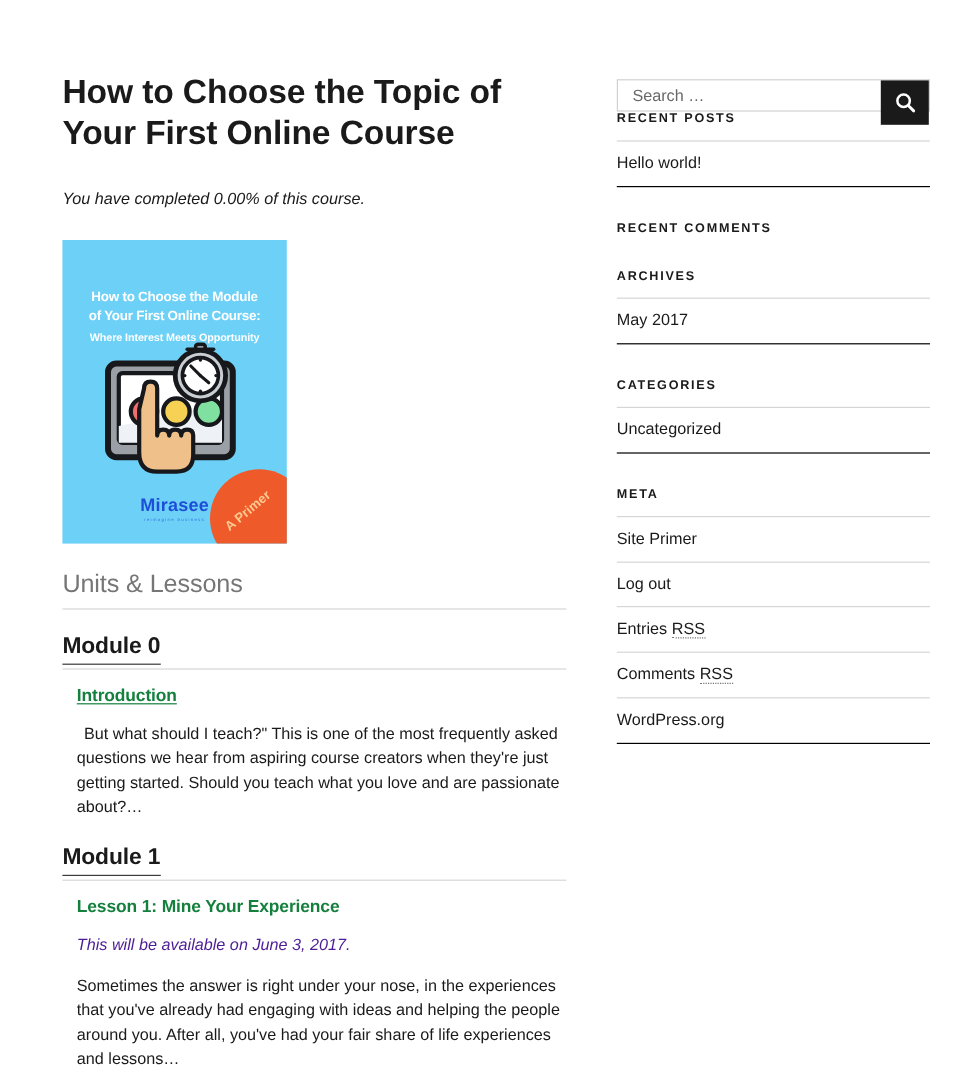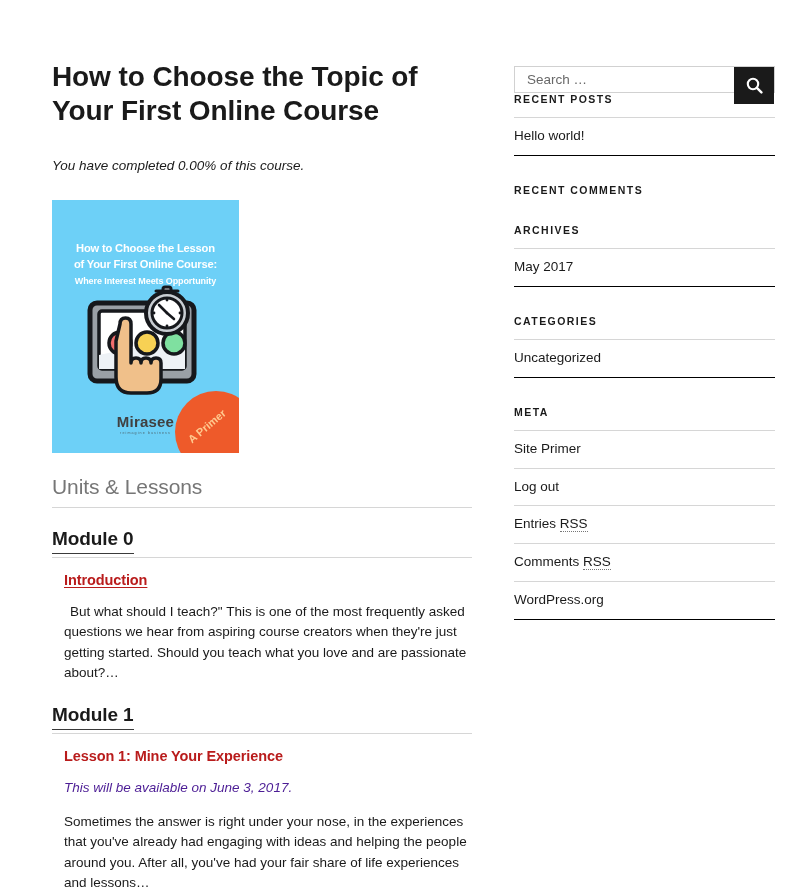--- a/index.html
+++ b/index.html
@@ -59,21 +59,21 @@
     text-align: center;
     color: #ffffff;
     font-size: 9px;
     font-weight: bold;
     letter-spacing: -0.1px;
   }
   .cover-art { position: absolute; left: 0; top: 85px; width: 187px; height: 130px; }
   .cover-logo {
     position: absolute; left: 0; right: 0; bottom: 18px;
     text-align: center;
-    color: #404040;
+    color: #1d4ed8;
     font-size: 15px;
     font-weight: 600;
     letter-spacing: 0.2px;
   }
   .cover-logo-tag {
     display: block;
     font-size: 3.6px;
     letter-spacing: 1.1px;
     font-weight: normal;
     opacity: 0.75;
@@ -121,21 +121,21 @@
     letter-spacing: -0.1px;
   }
   .module-title span {
     border-bottom: 1px solid #3a3a3a;
     padding-bottom: 4px;
   }
   .lesson { padding-left: 12px; margin-top: 14px; }
   .lesson-title {
     font-size: 14.5px;
     font-weight: bold;
-    color: #b91c1c;
+    color: #15803d;
     margin: 0;
     letter-spacing: -0.1px;
   }
   .lesson-title.linked { text-decoration: underline; text-underline-offset: 2px; }
   .lesson-avail {
     font-size: 13.5px;
     font-style: italic;
     margin: 14px 0 0 0;
     line-height: 1.5;
     color: #4c1d95;
@@ -206,21 +206,21 @@
 <div class="page">
 
   <div class="main">
 
     <h1 class="entry-title">How to Choose the Topic of Your First Online Course</h1>
 
     <p class="progress-line">You have completed 0.00% of this course.</p>
 
     <div class="cover">
       <div class="cover-title">
-        <span>How to Choose the Lesson</span><br>
+        <span>How to Choose the Module</span><br>
         <span>of Your First Online Course:</span>
       </div>
       <div class="cover-sub">Where Interest Meets Opportunity</div>
 
       <svg class="cover-art" viewBox="0 0 187 130">
 
         <rect x="38" y="18" width="104" height="78" rx="7" fill="#9aa0a6" stroke="#16181c" stroke-width="5"></rect>
         <rect x="47" y="26" width="86" height="58" rx="3" fill="#ffffff" stroke="#16181c" stroke-width="3.5"></rect>
 
         <path d="M47 70 L133 52 L133 84 L47 84 Z" fill="#eef2f6"></path>

